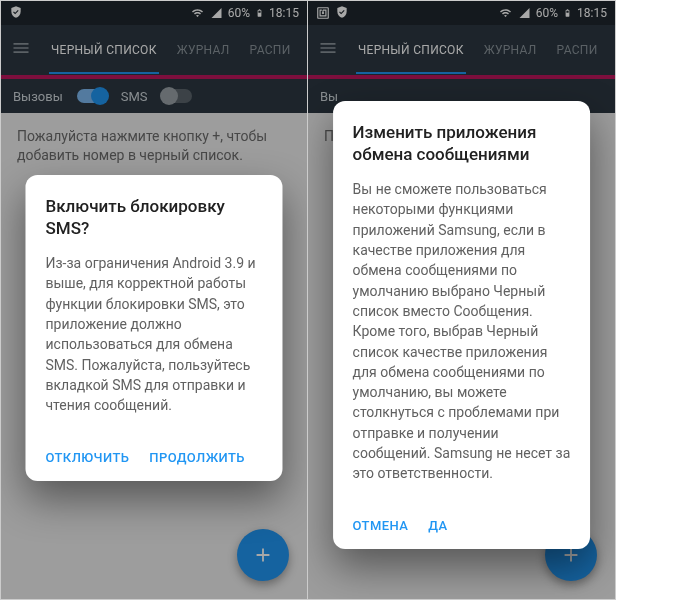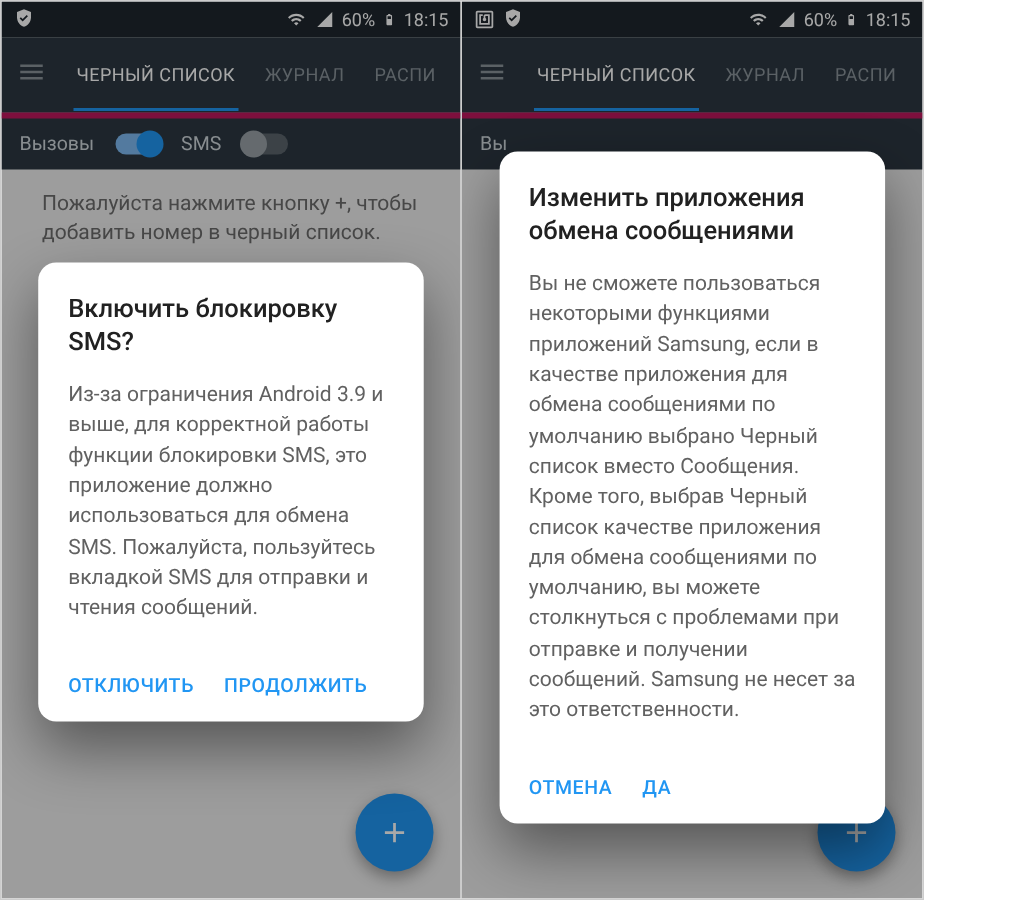--- a/index.html
+++ b/index.html
@@ -84,21 +84,21 @@
     content:""; position:absolute; width:18px; height:18px; border-radius:50%;
     background:#2196f3; top:-2px; right:-2px;
   }
   .toggle.off { background: #5c656d; }
   .toggle.off::after {
     content:""; position:absolute; width:18px; height:18px; border-radius:50%;
     background:#9aa2a8; top:-2px; left:-2px;
   }
 
   .content {
-    padding: 14px 27px;
+    padding: 14px 16px;
     color: #6d6d6d;
     font-size: 14px;
     line-height: 1.35;
   }
 
   .dim {
     position:absolute; inset:0;
     background: rgba(0,0,0,0.34);
   }
 

